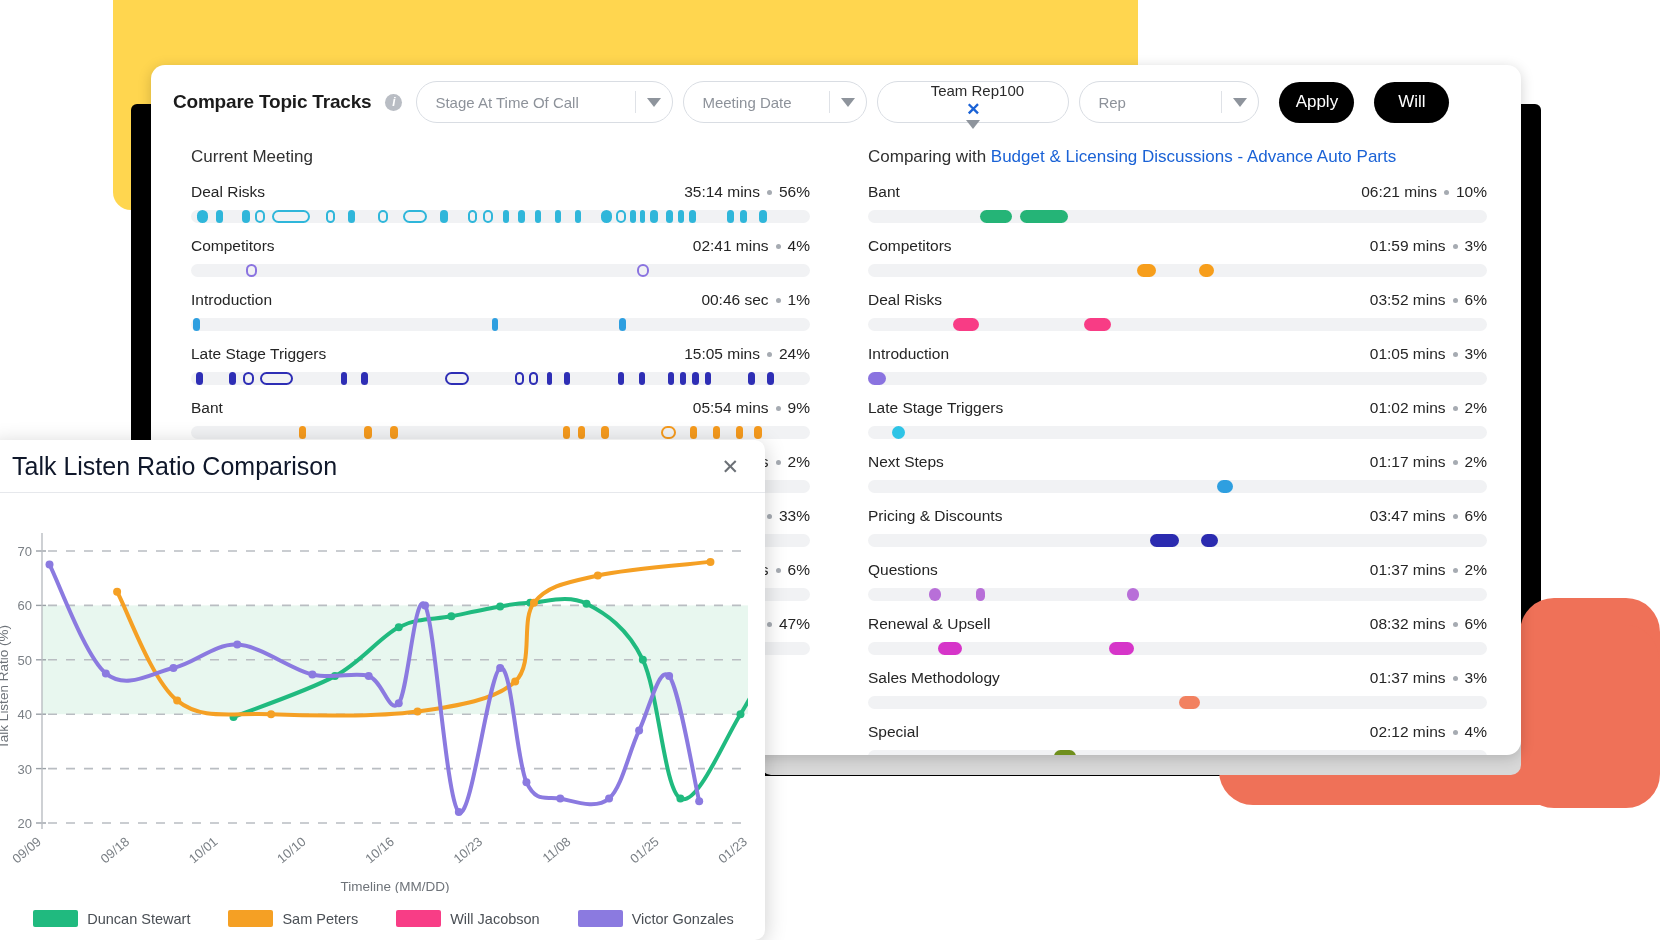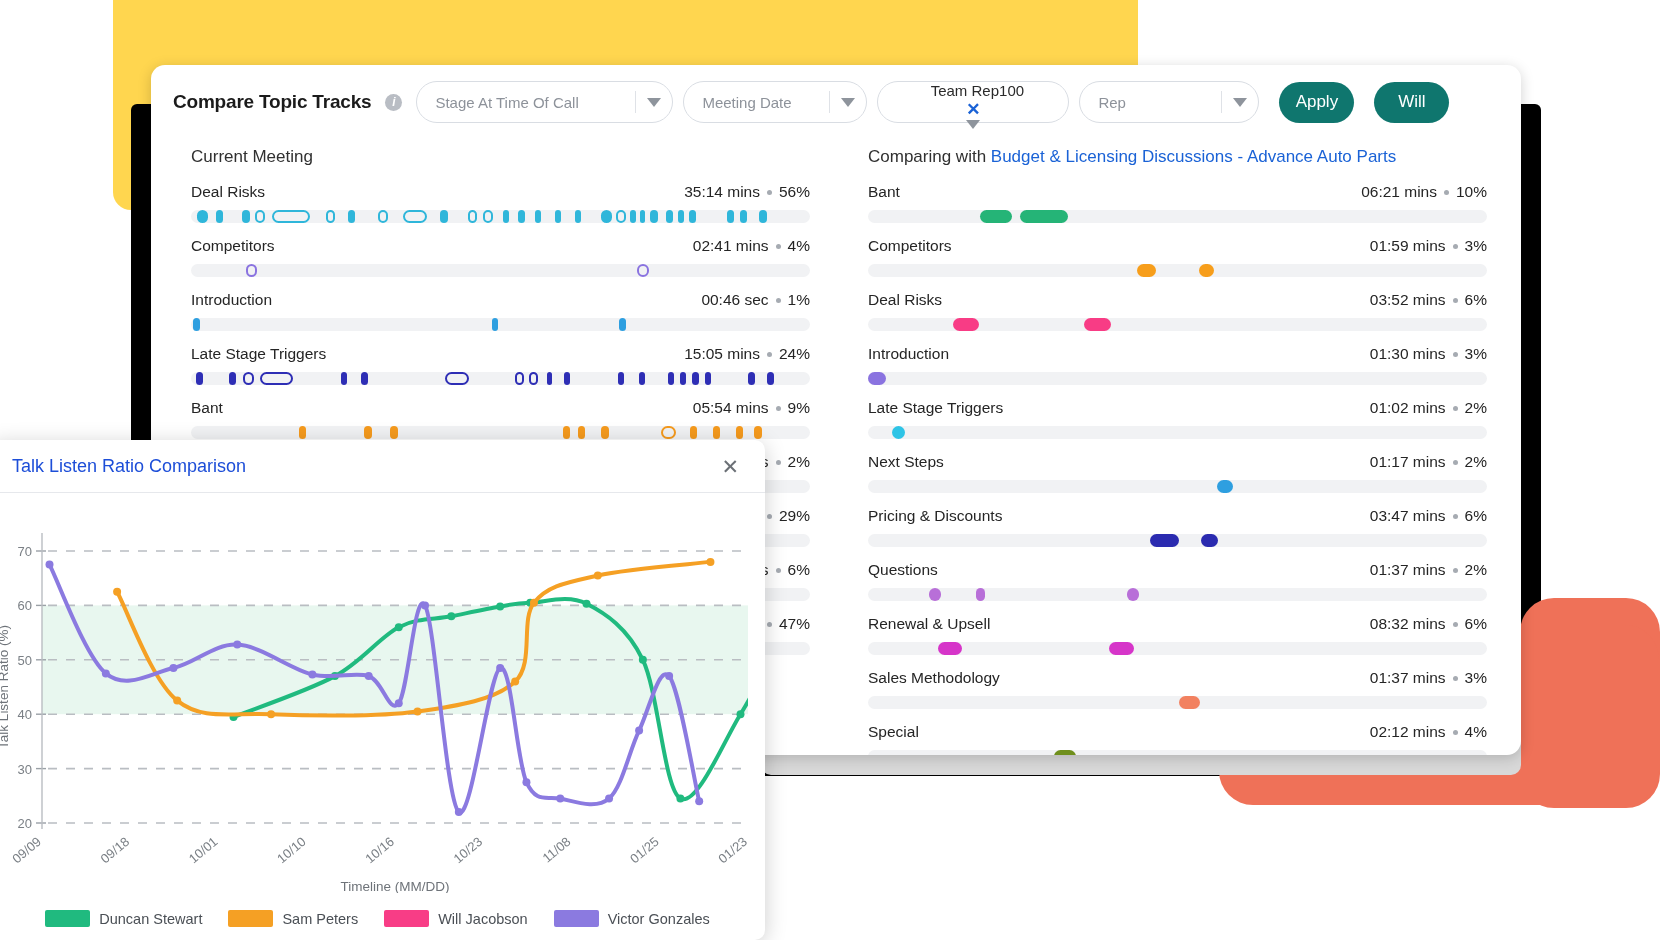--- a/index.html
+++ b/index.html
@@ -73,21 +73,21 @@
   }
   .caret i{
     display:block;width:0;height:0;border-left:7px solid transparent;
     border-right:7px solid transparent;border-top:9px solid #8e949c;
   }
   .pill-date{width:182px;}
   .pill-stage{width:255px;}
   .pill-team{width:190px;flex-direction:column;}
   .pill-rep{width:178px;}
   .btn{
-    height:41px;border-radius:22px;background:#0f766e;color:#fff;
+    height:41px;border-radius:22px;background:#000000;color:#fff;
     font-size:17px;display:flex;align-items:center;justify-content:center;
     cursor:pointer;flex:none;border:none;font-family:inherit;
   }
   .btn-apply{width:75px;margin-left:10px;}
   .btn-clear{width:75px;margin-left:10px;}
 
   
   .cols{display:flex;padding:0 22px;}
   .col{width:50%;}
   .col-right{padding-left:28px;}
@@ -111,28 +111,28 @@
   .modal{
     position:absolute;left:-10px;top:440px;width:775px;height:500px;
     background:#fff;border-radius:10px;
     box-shadow:0 4px 22px rgba(0,0,0,.20);
     overflow:hidden;
   }
   .modal-head{
     height:52px;display:flex;align-items:center;justify-content:space-between;
     padding:0 26px 0 22px;border-bottom:1px solid #e6e8ec;
   }
-  .modal-title{font-size:18px;color:#1d4ed8;}
+  .modal-title{font-size:25px;color:#0f172a;}
   .modal-close{font-size:21px;color:#6b7076;cursor:pointer;line-height:1;}
   .chart-wrap{position:relative;width:775px;height:448px;}
   .legend{
     position:absolute;left:0;bottom:14px;width:775px;
     display:flex;justify-content:center;gap:26px;align-items:center;
   }
-  .legend-item{display:flex;align-items:center;gap:9px;}
+  .legend-item{display:flex;align-items:center;gap:9px;margin-left:12px;}
   .legend-swatch{width:45px;height:17px;border-radius:2px;}
   .legend-label{font-size:14.5px;color:#4a4f55;}
   svg{display:block;}
   .axis-text{font-size:13px;fill:#7b8086;font-family:"Liberation Sans", sans-serif;}
   .axis-title{font-size:13.5px;fill:#6e7379;font-family:"Liberation Sans", sans-serif;}
 </style>
 </head>
 <body>
 
 <div class="deco-yellow"></div>
@@ -323,21 +323,21 @@
             <div class="bar">
               <div class="seg" style="left: 3%; width: 2%; background: rgb(23, 184, 119);"></div>
             </div>
           </div>
           <div class="track">
             <div class="track-top">
               <div class="track-name"></div>
               <div class="track-meta">
                 <span>mins</span>
                 <span class="dot"></span>
-                <span>29%</span>
+                <span>33%</span>
               </div>
             </div>
             <div class="bar"></div>
           </div>
           <div class="track">
             <div class="track-top">
               <div class="track-name"></div>
               <div class="track-meta">
                 <span>mins</span>
                 <span class="dot"></span>
@@ -406,21 +406,21 @@
             </div>
             <div class="bar">
               <div class="seg" style="left: 13.8%; width: 4.1%; background: rgb(248, 60, 133);"></div>
               <div class="seg" style="left: 34.9%; width: 4.3%; background: rgb(248, 60, 133);"></div>
             </div>
           </div>
           <div class="track">
             <div class="track-top">
               <div class="track-name">Introduction</div>
               <div class="track-meta">
-                <span>01:30 mins</span>
+                <span>01:05 mins</span>
                 <span class="dot"></span>
                 <span>3%</span>
               </div>
             </div>
             <div class="bar">
               <div class="seg" style="left: 0%; width: 2.9%; background: rgb(138, 115, 224);"></div>
             </div>
           </div>
           <div class="track">
             <div class="track-top">

